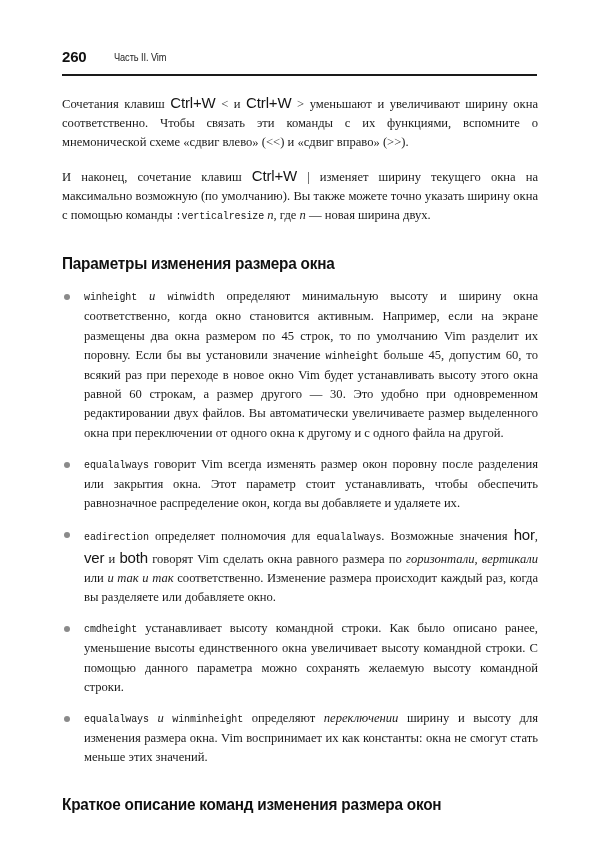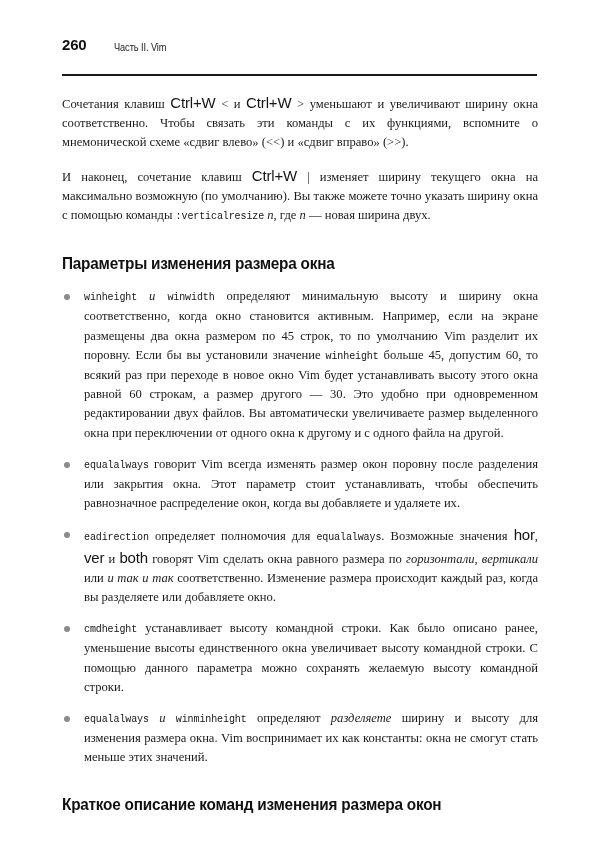--- a/index.html
+++ b/index.html
@@ -21,24 +21,24 @@
     height: 848px;
     box-sizing: border-box;
     padding: 0;
     overflow: hidden;
   }
 
   
   .running-head {
     position: absolute;
     left: 62px;
-    top: 36px;
+    top: 48px;
     width: 476px;
     display: flex;
-    align-items: flex-end;
+    align-items: center;
   }
   .folio {
     font-family: "Liberation Sans", "DejaVu Sans", sans-serif;
     font-weight: bold;
     font-size: 15px;
     letter-spacing: -0.2px;
     color: #111111;
     width: 52px;
     flex: 0 0 52px;
   }
@@ -167,21 +167,21 @@
 
       <li>
         <span class="bullet"></span><code>eadirection</code><span> определяет полномочия для </span><code>equalalways</code><span>. Возможные значения </span><span class="key">hor</span><span>, </span><span class="key">ver</span><span> и </span><span class="key">both</span><span> говорят Vim сделать окна равного размера по </span><span class="it">горизонтали</span><span>, </span><span class="it">вертикали</span><span> или </span><span class="it">и так и так</span><span> соответственно. Изменение размера происходит каждый раз, когда вы разделяете или добавляете окно.</span>
       </li>
 
       <li>
         <span class="bullet"></span><code>cmdheight</code><span> устанавливает высоту командной строки. Как было описано ранее, уменьшение высоты единственного окна увеличивает высоту командной строки. С помощью данного параметра можно сохранять желаемую высоту командной строки.</span>
       </li>
 
       <li>
-        <span class="bullet"></span><code>equalalways</code><span> </span><span class="it">и</span><span> </span><code>winminheight</code><span> определяют </span><span class="it">разделяете</span><span> ширину и высоту для изменения размера окна. Vim воспринимает их как константы: окна не смогут стать меньше этих значений.</span>
+        <span class="bullet"></span><code>equalalways</code><span> </span><span class="it">и</span><span> </span><code>winminheight</code><span> определяют </span><span class="it">переключении</span><span> ширину и высоту для изменения размера окна. Vim воспринимает их как константы: окна не смогут стать меньше этих значений.</span>
       </li>
 
     </ul>
 
     <h2 class="section">Краткое описание команд изменения размера окон</h2>
 
   </div>
 </div>
 
 </body></html>

